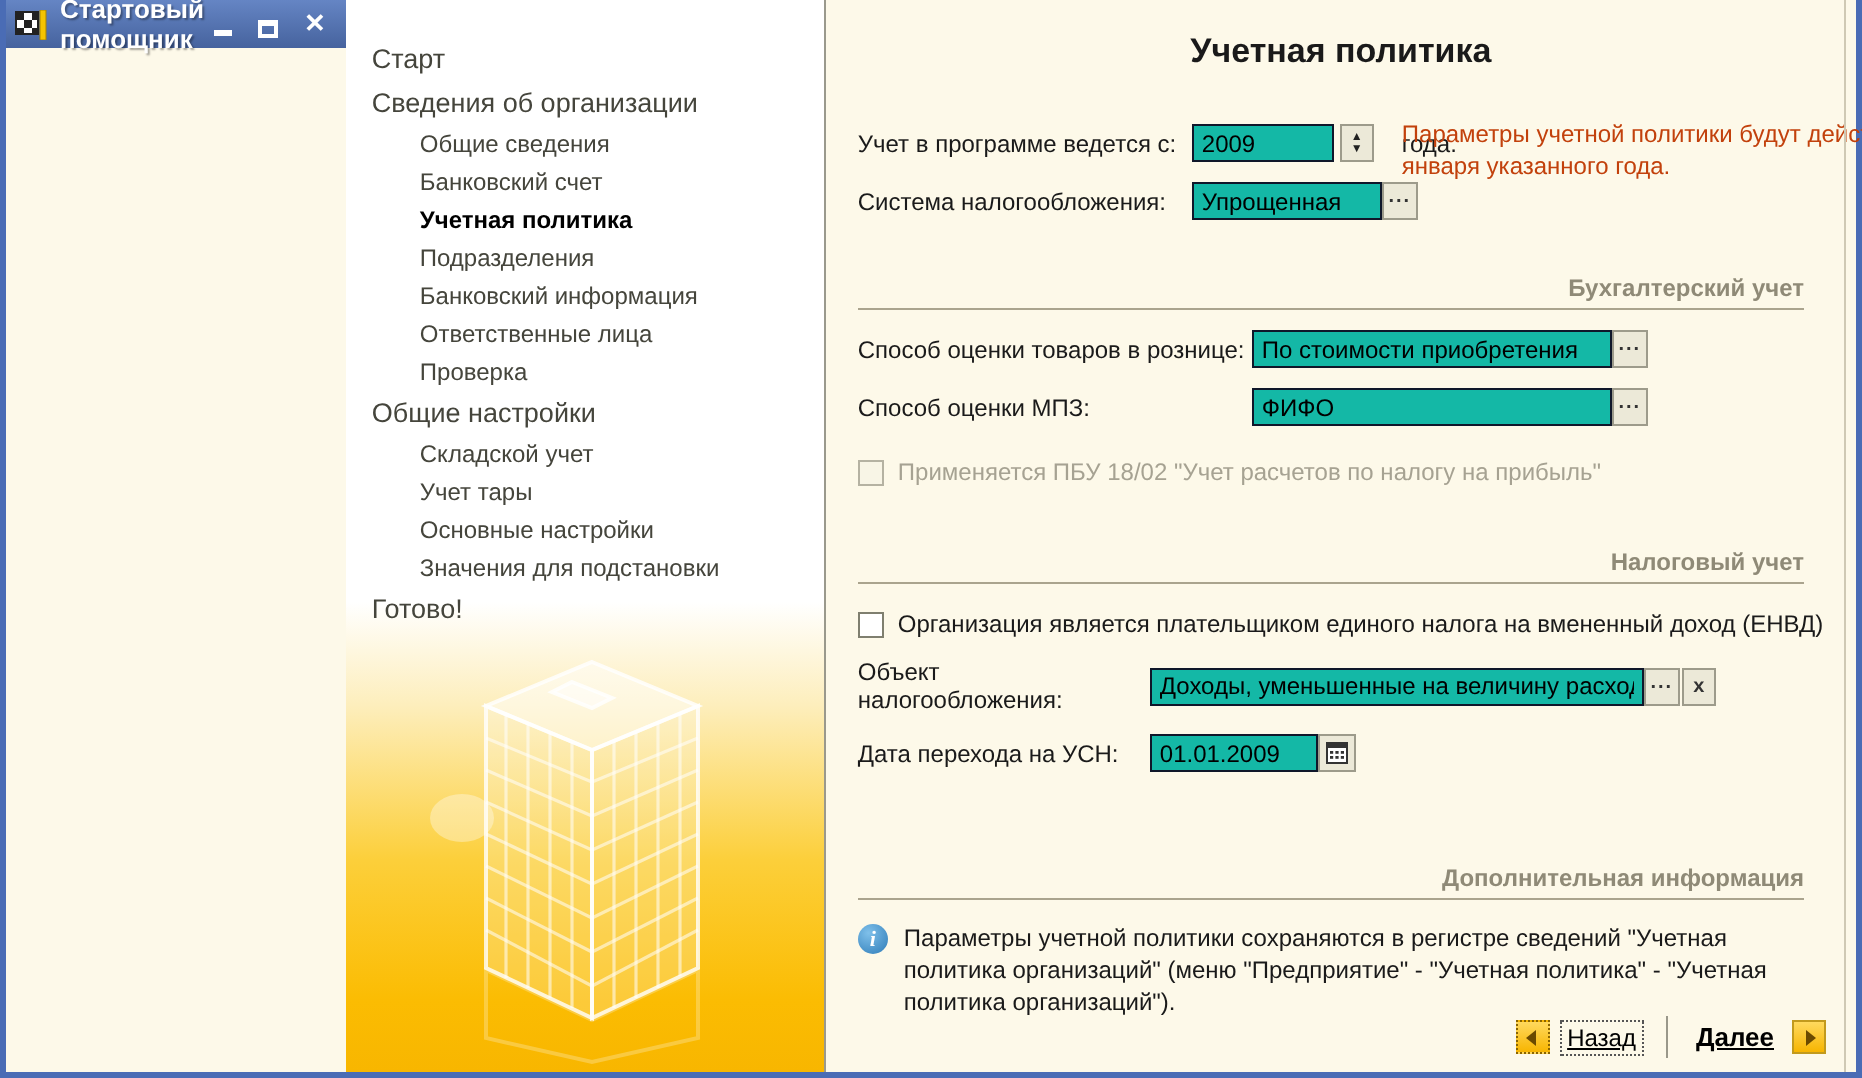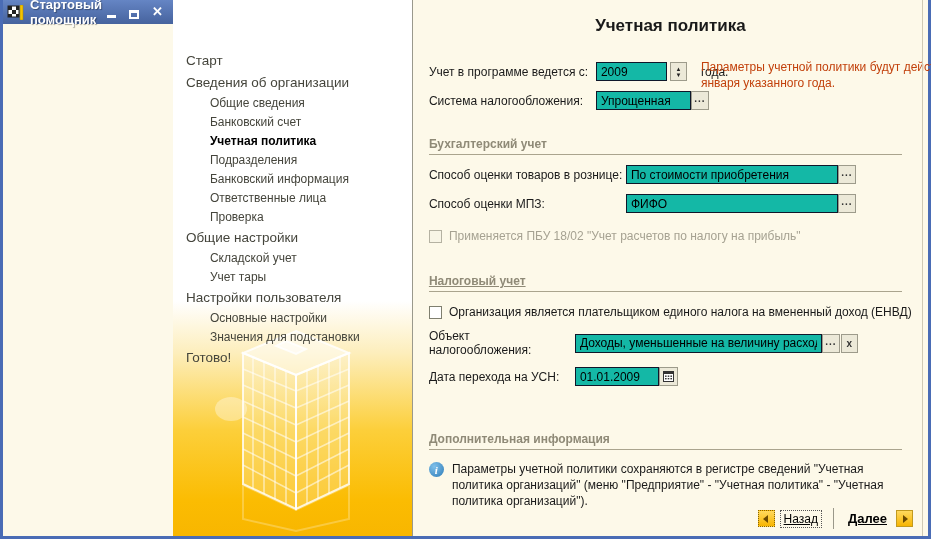--- a/index.html
+++ b/index.html
@@ -19,63 +19,63 @@
   .tbtn { color:#fff; cursor:default; display:flex; align-items:flex-end; height:14px; }
   .glyph-min { width:9px; height:3px; background:#fff; margin-bottom:1px; }
   .glyph-max { width:10px; height:9px; border:2px solid #fff; border-top-width:3px; }
   .glyph-close { font-size:13px; font-weight:bold; line-height:14px; }
 
   .main { flex:1; display:flex; min-height:0; }
 
   
   .sidebar { width:240px; flex:0 0 240px; background:#fff; border-right:1px solid #9a998c;
              position:relative; overflow:hidden; }
-  .nav { position:relative; z-index:2; padding:18px 0 0 13px;margin-top:31px; }
+  .nav { position:relative; z-index:2; padding:18px 0 0 13px; }
   .nav-item { cursor:default; color:#45453c; white-space:nowrap; }
   .lvl0 { font-size:13.5px; padding:3.5px 0; }
   .lvl1 { font-size:12px; padding:2.5px 0 2.5px 24px; }
   .nav-item.active { font-weight:bold; color:#000; }
   .art { position:absolute; left:0; right:0; bottom:0; height:235px; z-index:1;
          background:linear-gradient(180deg,#ffffff 0%,#fdeebc 22%,#fccf3a 55%,#fbbc02 85%,#f8b600 100%); }
   .art svg { position:absolute; left:28px; top:18px; }
 
   
   .content { flex:1; position:relative; padding:0 16px; }
   .content::after { content:""; position:absolute; top:0; bottom:0; right:5px; width:1px; background:#cfc9b4; }
   .page-title { margin-top:16px; text-align:center; font-size:17px; font-weight:bold; }
 
   .frow { display:flex; align-items:center; }
   .lbl { flex:0 0 auto; }
   .w1 { width:167px; } .w2 { width:197px; } .w3 { width:146px; }
   .tin { height:19px; border:1px solid #0f172a; background:#14b8a6; padding:1px 4px;
          font-family:"Liberation Sans",sans-serif; font-size:12px; color:#000; }
   .in-year { width:71px; }
   .in-taxsys { width:95px; }
-  .in-med { width:212px; }
+  .in-med { width:180px; }
   .in-wide { width:247px; }
   .in-date { width:84px; }
   .sbtn { height:19px; background:#ece9d8; border:1px solid #9d9b8b; display:flex;
           align-items:center; justify-content:center; cursor:pointer; color:#333; }
   .btn-ellipsis { width:18px; font-weight:bold; font-size:10px; letter-spacing:1px; padding-bottom:4px; }
   .btn-x { width:17px; font-size:10px; font-weight:bold; margin-left:1px; }
   .btn-cal { width:19px; }
   .spinner { width:17px; height:19px; margin-left:3px; background:#ece9d8; border:1px solid #9d9b8b;
              display:flex; flex-direction:column; align-items:center; justify-content:center;
              font-size:6px; line-height:6px; color:#222; cursor:pointer; }
   .suffix { margin-left:14px; }
 
   .hint { position:absolute; left:288px; top:60px; width:382px; color:#c2410c; line-height:1.3; }
 
   .row-year { margin-top:26px; }
   .row-taxsys { margin-top:10px; }
 
   .sect { font-weight:bold; color:#8f8a77; border-bottom:1px solid #aaa48e;
-          padding-bottom:3px; margin-right:10px; }
+          padding-bottom:3px; margin-right:10px;text-align:right; }
   .sect1 { margin-top:27px; }
-  .sect2 { margin-top:31px;text-decoration:underline; }
+  .sect2 { margin-top:31px; }
   .sect3 { margin-top:46px; }
   .sect-rows > .frow { margin-top:10px; }
 
   .cbrow { display:flex; align-items:center; gap:7px; }
   .cbox { width:13px; height:13px; background:#fff; border:1px solid #7f7f6f; flex:0 0 13px; }
   .cbrow.disabled { color:#a6a292; }
   .cbrow.disabled .cbox { border-color:#b5b2a2; background:#f8f5e6; }
   .row-pbu { margin-top:16px; }
   .row-envd { margin-top:13px; }
 
@@ -136,21 +136,20 @@
         <div class="nav-item lvl1">Общие сведения</div>
         <div class="nav-item lvl1">Банковский счет</div>
         <div class="nav-item lvl1 active">Учетная политика</div>
         <div class="nav-item lvl1">Подразделения</div>
         <div class="nav-item lvl1">Банковский информация</div>
         <div class="nav-item lvl1">Ответственные лица</div>
         <div class="nav-item lvl1">Проверка</div>
         <div class="nav-item lvl0">Общие настройки</div>
         <div class="nav-item lvl1">Складской учет</div>
         <div class="nav-item lvl1">Учет тары</div>
-        <div class="nav-item lvl0">Настройки пользователя</div>
         <div class="nav-item lvl1">Основные настройки</div>
         <div class="nav-item lvl1">Значения для подстановки</div>
         <div class="nav-item lvl0">Готово!</div>
       </div>
       <div class="art">
         <svg width="185" height="215" viewBox="0 0 185 215">
           <g stroke="#ffffff" stroke-opacity="0.8" fill="none" stroke-width="2">
             <polygon points="95,12 148,34 95,56 42,34" fill="rgba(255,255,255,0.5)"></polygon>
             <polygon points="42,34 95,56 95,190 42,165" fill="rgba(255,255,255,0.22)"></polygon>
             <polygon points="148,34 95,56 95,190 148,165" fill="rgba(255,255,255,0.22)"></polygon>

